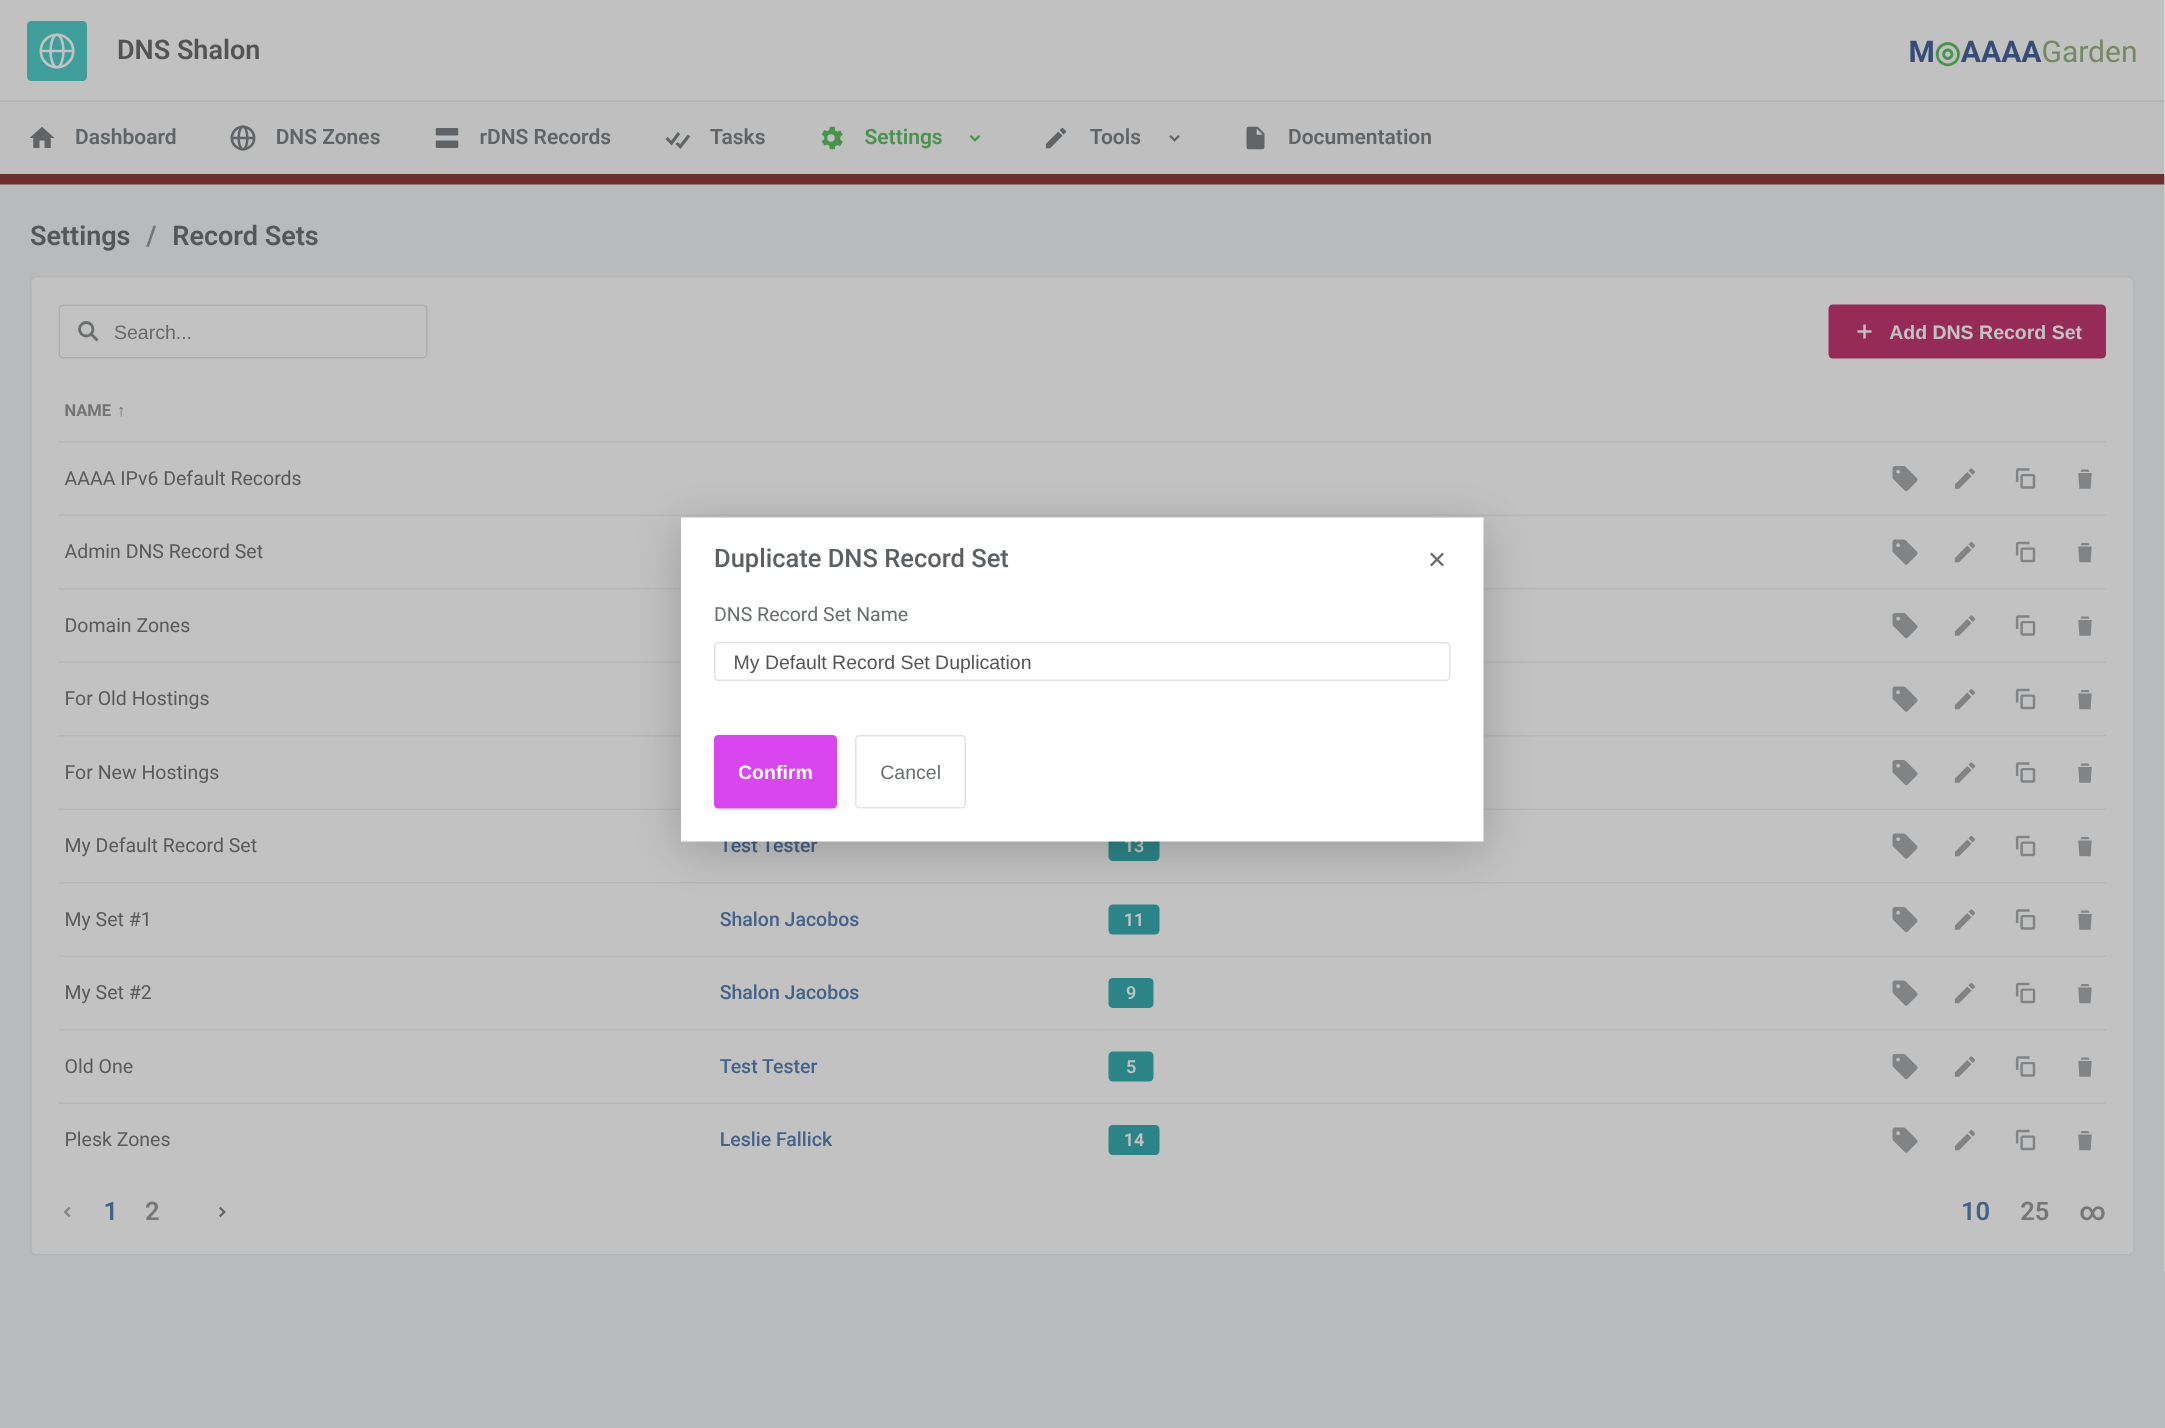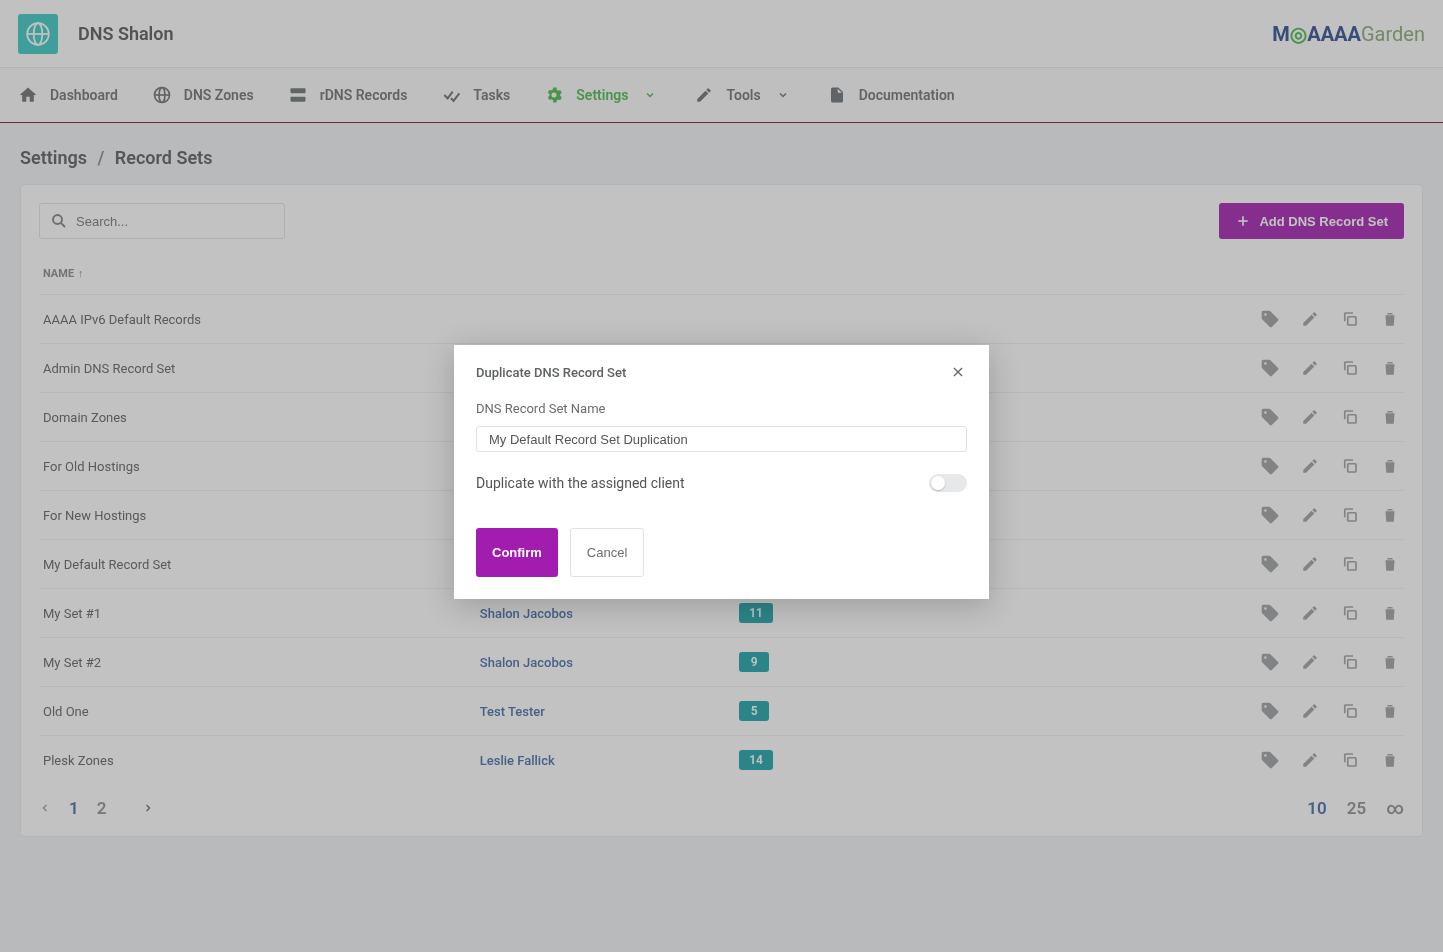--- a/index.html
+++ b/index.html
@@ -9,36 +9,36 @@
 .header { height: 68px; background: #fdfdfd; border-bottom: 1px solid #e5e8ea; display: flex; align-items: center; padding: 0 18px; justify-content: space-between; }
 .header-left { display: flex; align-items: center; gap: 20px; }
 .app-logo { width: 40px; height: 40px; background: #36c7c2; border-radius: 3px; display: flex; align-items: center; justify-content: center; }
 .app-title { font-size: 18px; font-weight: 600; color: #555; }
 .brand { font-size: 20px; font-weight: 700; }
 .brand .m1 { color: #2a4b8d; }
 .brand .o { color: #47b749; }
 .brand .g { color: #8aa870; font-weight: 400; }
 
 
-.nav { height: 55px; background: #fafbfb; border-bottom: 1px solid #7f1d1d; display: flex; align-items: center; padding: 0 18px; gap: 34px; }
+.nav { height: 55px; background: #fafbfb; border-bottom: 7px solid #7f1d1d; display: flex; align-items: center; padding: 0 18px; gap: 34px; }
 .nav-item { display: flex; align-items: center; gap: 12px; color: #6b6f72; font-weight: 600; cursor: pointer; }
 .nav-item.active { color: #45b749; }
 .nav-item .ico { width: 20px; height: 20px; display: flex; align-items: center; justify-content: center; }
 
 
 .breadcrumb { padding: 24px 20px 16px; font-size: 18px; font-weight: 600; color: #57595b; }
 .breadcrumb .sep { color: #888; margin: 0 6px; }
 
 
 .panel { margin: 0 20px; background: #fff; border: 1px solid #e7eaec; border-radius: 4px; padding: 18px; }
 .panel-title { font-size: 16px; font-weight: 600; color: #5e6264; margin-bottom: 18px; }
 .panel-actions { display: flex; justify-content: space-between; margin-bottom: 18px; }
 .search-box { width: 246px; height: 36px; border: 1px solid #dfe3e6; border-radius: 3px; display: flex; align-items: center; padding: 0 10px; gap: 8px; color: #888; }
 .search-box input { border: none; outline: none; width: 100%; font-size: 13px; background: transparent; }
-.btn-primary { background: #a21caf; color: #fff; border: none; border-radius: 3px; padding: 10px 16px; font-size: 13px; font-weight: 600; display: flex; align-items: center; gap: 8px; cursor: pointer; }
+.btn-primary { background: #be185d; color: #fff; border: none; border-radius: 3px; padding: 10px 16px; font-size: 13px; font-weight: 600; display: flex; align-items: center; gap: 8px; cursor: pointer; }
 
 
 .table { width: 100%; border-collapse: collapse; }
 .table th { text-align: left; font-size: 11px; font-weight: 700; color: #888; text-transform: uppercase; padding: 10px 4px 14px; }
 .table th.sortable .arrow { font-size: 11px; margin-left: 4px; }
 .table td { padding: 14px 4px; border-top: 1px solid #eef0f2; font-size: 13px; color: #5d6062; }
 .client-link { color: #3e6aa7; font-weight: 500; }
 .badge { background: #17a2a6; color: #fff; border-radius: 3px; padding: 3px 10px; font-size: 12px; font-weight: 600; display: inline-block; min-width: 30px; text-align: center; }
 .row-actions { display: flex; justify-content: flex-end; gap: 20px; color: #9b9ea0; }
 .row-actions .ai { width: 20px; height: 20px; cursor: pointer; display: flex; align-items: center; justify-content: center; }
@@ -48,30 +48,30 @@
 .page-nums { display: flex; gap: 18px; align-items: center; }
 .page-nums .pg { cursor: pointer; font-weight: 600; }
 .page-nums .active { color: #3e6aa7; }
 .page-size { display: flex; gap: 20px; font-weight: 600; }
 .page-size .active { color: #3e6aa7; }
 
 
 .overlay { position: absolute; inset: 0; background: rgba(80,80,80,0.35); display: flex; align-items: flex-start; justify-content: center; }
 .modal { background: #fff; width: 535px; margin-top: 345px; box-shadow: 0 6px 30px rgba(0,0,0,0.2); }
 .modal-header { display: flex; justify-content: space-between; align-items: center; padding: 18px 22px 14px; }
-.modal-title { font-size: 13px; font-weight: 500; color: #5d6062; }
+.modal-title { font-size: 17px; font-weight: 500; color: #5d6062; }
 .modal-close { cursor: pointer; color: #888; width: 18px; height: 18px; display: flex; align-items: center; justify-content: center; }
 .modal-body { padding: 6px 22px 22px; }
 .form-label { font-size: 13px; color: #6a6d6f; margin-bottom: 10px; display: block; }
 .form-input { width: 100%; height: 26px; border: 1px solid #dfe3e6; border-radius: 3px; padding: 0 12px; font-size: 13px; color: #555; outline: none; }
 .form-row-toggle { display: flex; justify-content: space-between; align-items: center; margin-top: 22px; }
 .toggle { width: 38px; height: 18px; background: #e6e8ea; border-radius: 10px; position: relative; cursor: pointer; }
 .toggle::after { content: ''; position: absolute; left: 2px; top: 2px; width: 14px; height: 14px; background: #fff; border-radius: 50%; box-shadow: 0 1px 2px rgba(0,0,0,0.2); }
 .modal-footer { padding: 14px 22px 22px; display: flex; gap: 12px; }
-.btn-confirm { background: #a21caf; color: #fff; border: none; border-radius: 3px; padding: 9px 16px; font-size: 13px; font-weight: 600; cursor: pointer; }
+.btn-confirm { background: #d946ef; color: #fff; border: none; border-radius: 3px; padding: 9px 16px; font-size: 13px; font-weight: 600; cursor: pointer; }
 .btn-cancel { background: #fff; border: 1px solid #dfe3e6; border-radius: 3px; padding: 16px 16px; font-size: 13px; color: #6a6d6f; cursor: pointer; }
 
 svg { display: block; }
 </style>
 </head>
 <body>
 
 <div class="header">
   <div class="header-left">
     <div class="app-logo">
@@ -533,23 +533,19 @@
       <div class="modal-close">
         <svg width="14" height="14" viewBox="0 0 24 24" fill="none" stroke="#6a6d6f" stroke-width="2.5">
             <line x1="5" y1="5" x2="19" y2="19"></line>
             <line x1="19" y1="5" x2="5" y2="19"></line>
           </svg>
       </div>
     </div>
     <div class="modal-body">
       <label class="form-label">DNS Record Set Name</label>
       <input class="form-input" type="text" value="My Default Record Set Duplication" style="">
-      <div class="form-row-toggle">
-        <span>Duplicate with the assigned client</span>
-        <div class="toggle"></div>
-      </div>
     </div>
     <div class="modal-footer">
       <button class="btn-confirm">Confirm</button>
       <button class="btn-cancel">Cancel</button>
     </div>
   </div>
 </div>
 
 </body></html>

